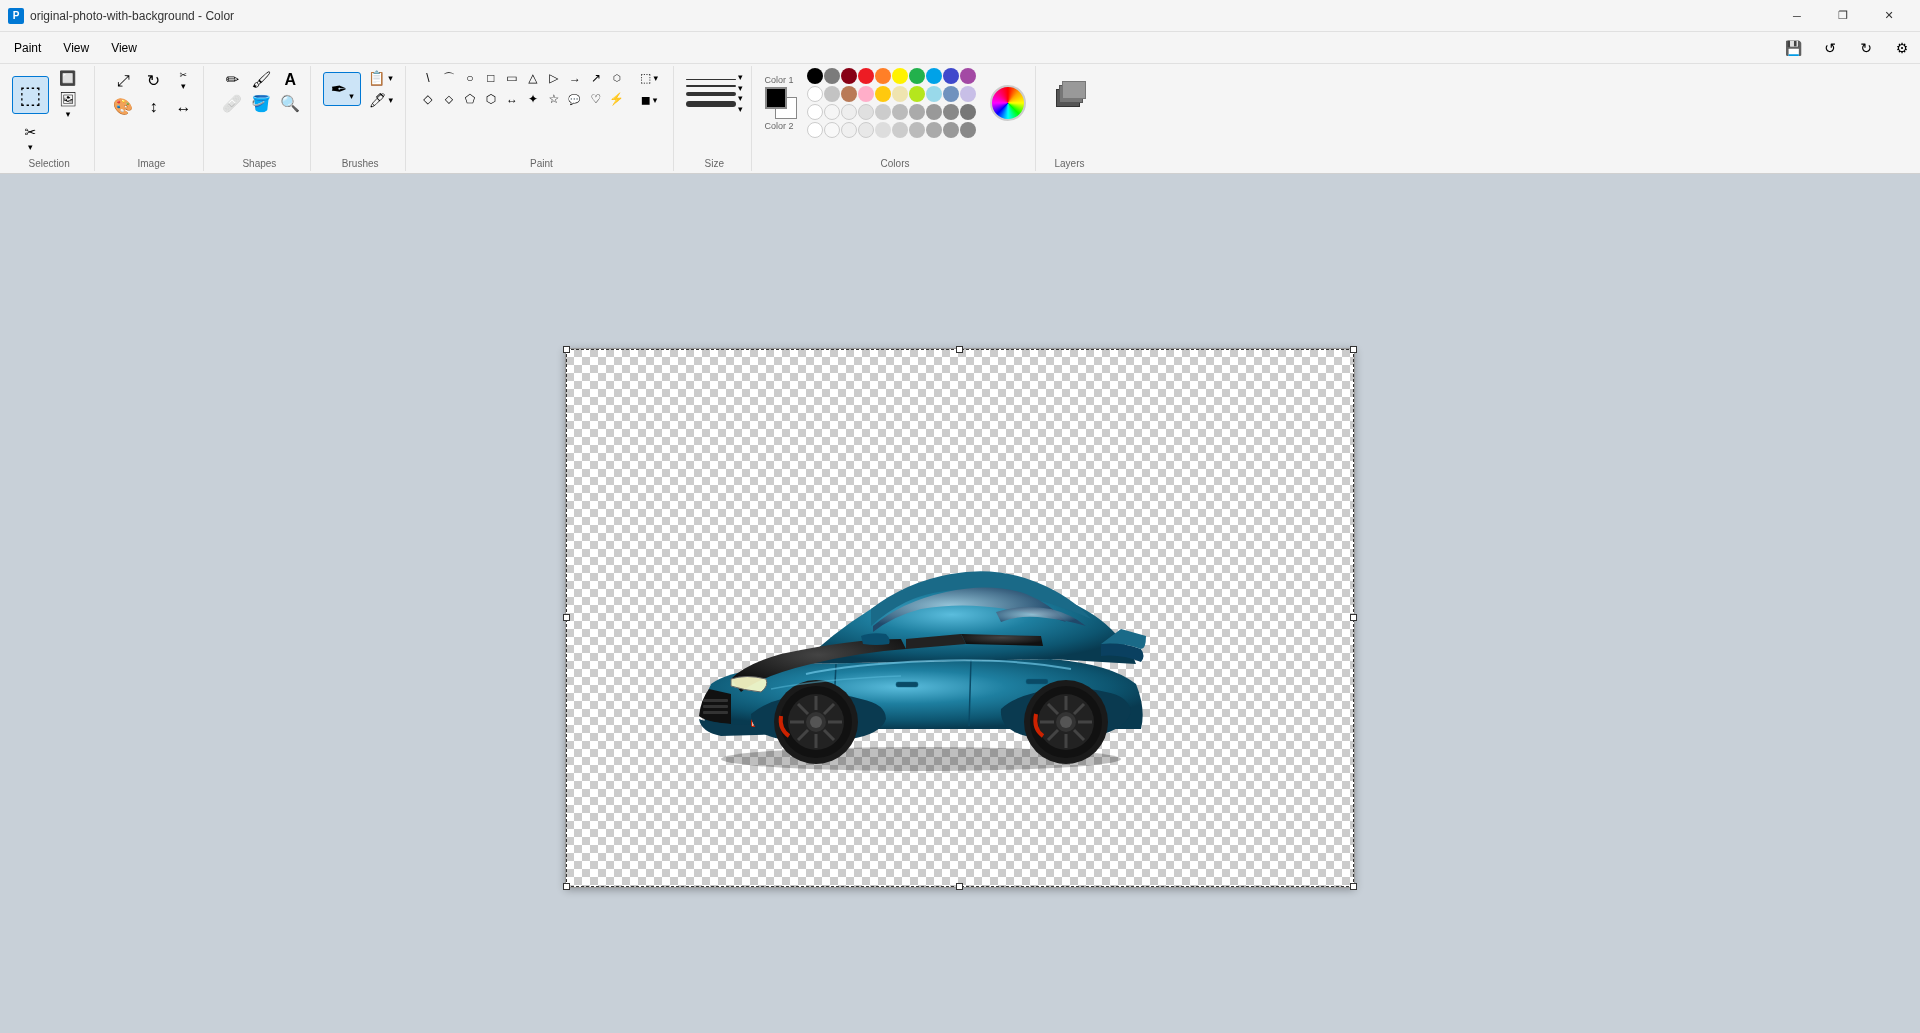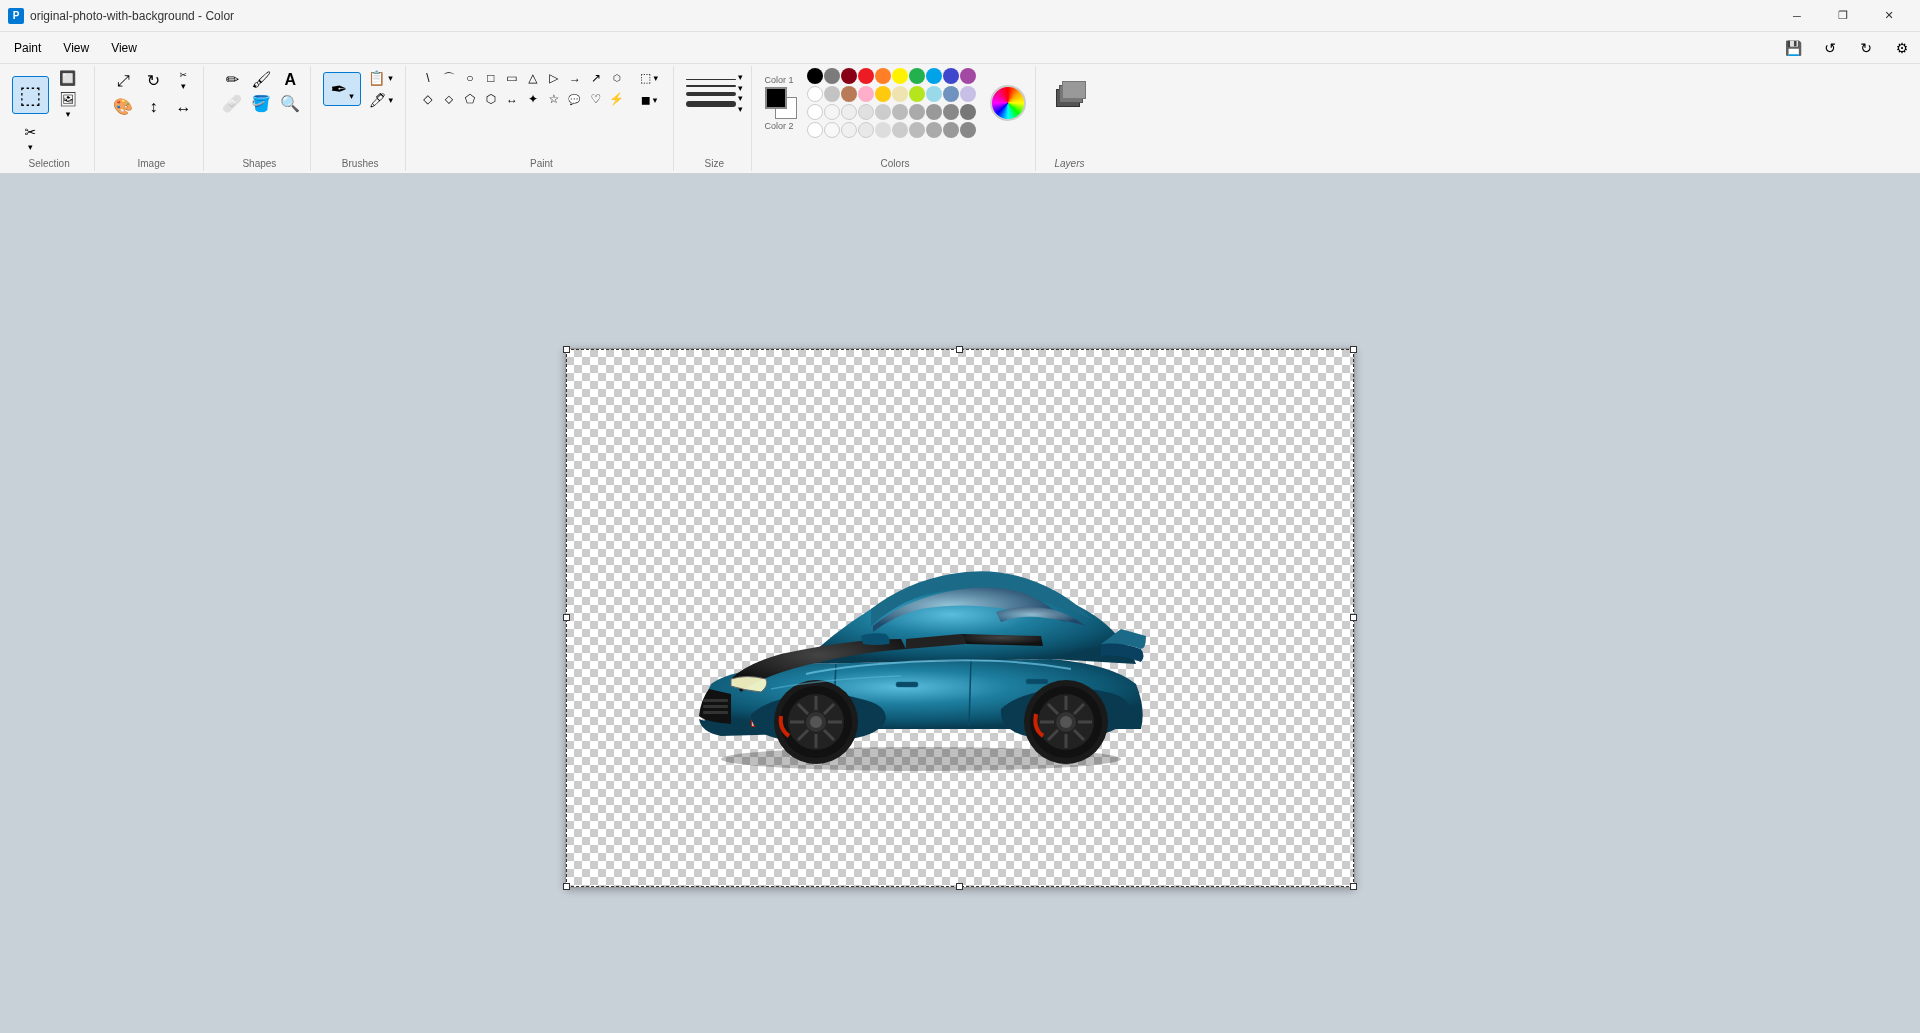--- a/index.html
+++ b/index.html
@@ -169,21 +169,21 @@
     .color-swatch.white-swatch { border: 1px solid #ccc; }
     .rainbow-circle {
       width: 32px; height: 32px;
       border-radius: 50%;
       background: conic-gradient(red, yellow, lime, cyan, blue, magenta, red);
       cursor: pointer;
       margin-left: 4px;
     }
 
     
-    .layers-group { min-width: 60px; font-style: italic; }
+    .layers-group { min-width: 60px; }
 
     
     .main-area {
       display: flex;
       height: calc(100vh - 145px);
       background: #c8d0d8;
       overflow: auto;
       position: relative;
     }
 

